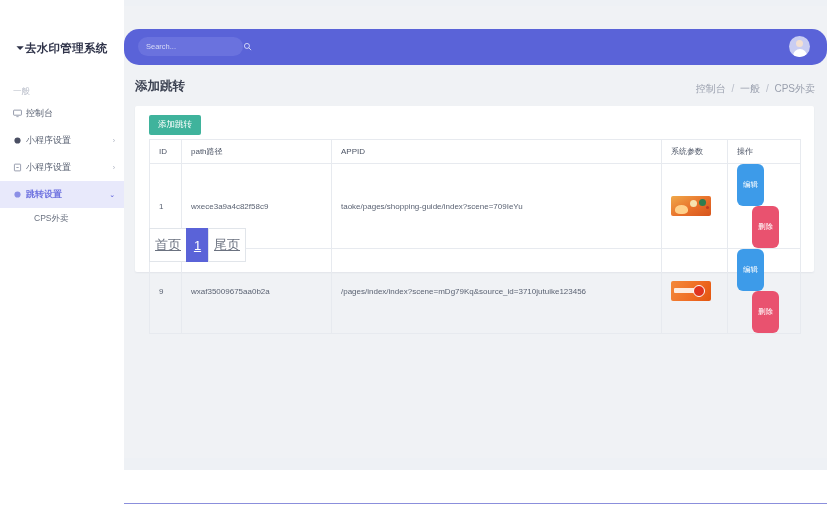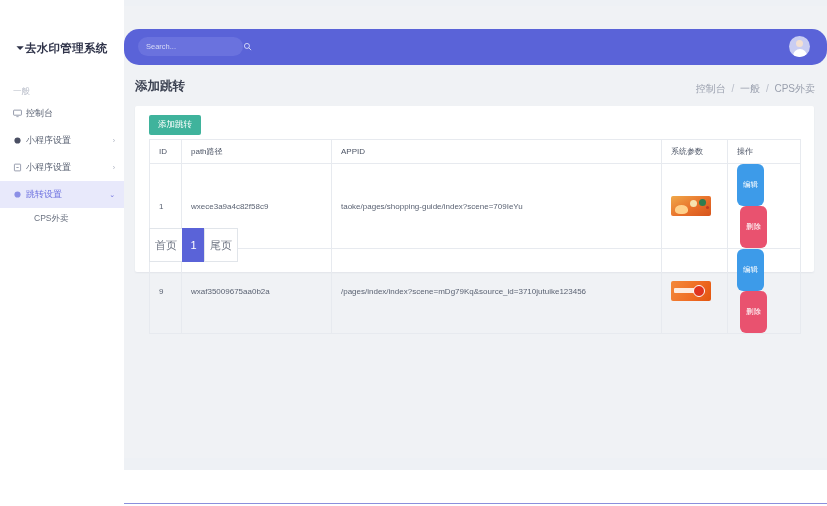--- a/index.html
+++ b/index.html
@@ -50,21 +50,21 @@
     font-size: 9px; color: #5a6273; cursor: pointer;
   }
   .nav-item .ico {
     width: 13px; flex: 0 0 13px; display: inline-flex;
     align-items: center; justify-content: flex-start;
     color: #8a90a3;
   }
   .nav-item .txt { flex: 1 1 auto; white-space: nowrap; }
   .nav-item .arrow { font-size: 7px; color: #aab0bf; }
   .nav-item.active {
-    background: #e8e9fb; color: #6f73e0;
+    background: #e8e9fb; color: #6f73e0; font-weight: bold;
   }
   .nav-item.active .ico, .nav-item.active .arrow { color: #6f73e0; }
 
   .sub-item {
     display: flex; align-items: center; height: 21px;
     padding-left: 34px; font-size: 8.5px; color: #6b7280; cursor: pointer;
     white-space: nowrap;
   }
   .sub-item.active { color: #6f73e0; }
 
@@ -176,28 +176,28 @@
     width: 10px; height: 10px; border-radius: 50%;
     background: #e03420; border: 1px solid #ffffff;
   }
 
   .btn-edit, .btn-del {
     display: inline-block; border: 0; border-radius: 6px;
     padding: 16px 6px; font-family: inherit; font-size: 7.5px;
     color: #ffffff; cursor: pointer;
   }
   .btn-edit { background: #3d9be9; }
-  .btn-del { background: #e9526f; margin-left: 3px; }
+  .btn-del { background: #e9526f; margin-left: 15px; }
 
   .pager { position: absolute; left: 14px; top: 122px; display: flex; }
   .pg {
     min-width: 22px; height: 17px; padding: 16px 5px;
     border: 1px solid #e1e5ea; border-right: 0;
     display: flex; align-items: center; justify-content: center;
-    font-size: 11px; color: #6b7280; background: #ffffff; cursor: pointer;
+    font-size: 13px; color: #6b7280; background: #ffffff; cursor: pointer; text-decoration: underline;
   }
   .pg:last-child { border-right: 1px solid #e1e5ea; }
   .pg.active { background: #5a63d8; border-color: #5a63d8; color: #ffffff; }
 </style>
 </head>
 <body>
 
 <div id="app">
 
   <div class="top-band"></div>

